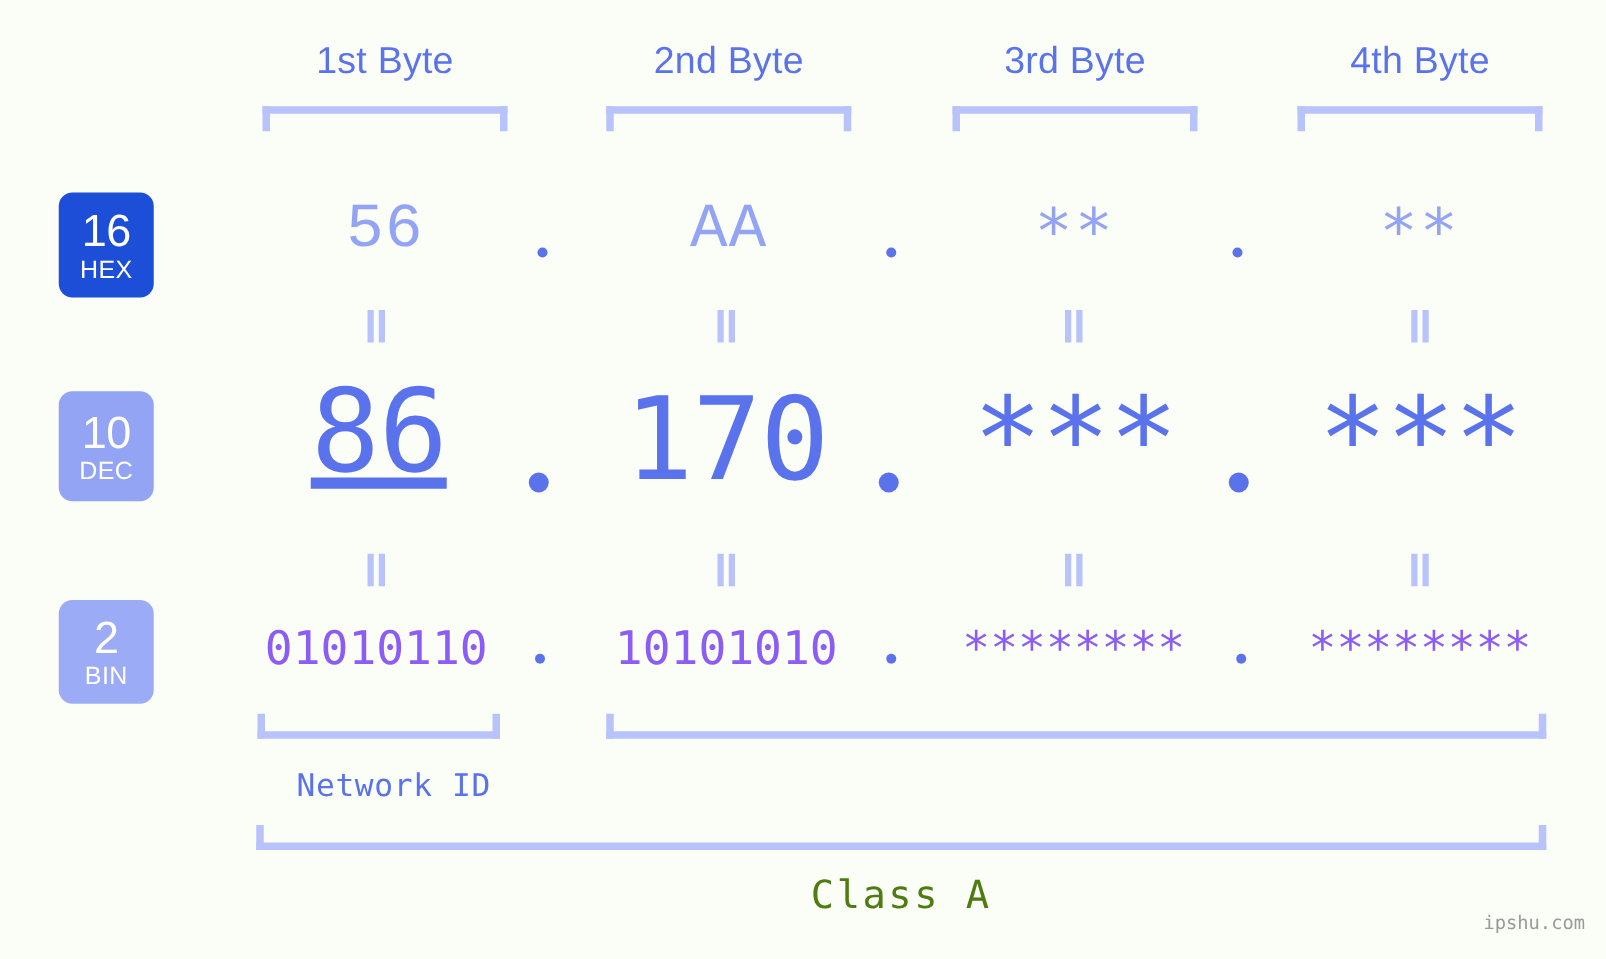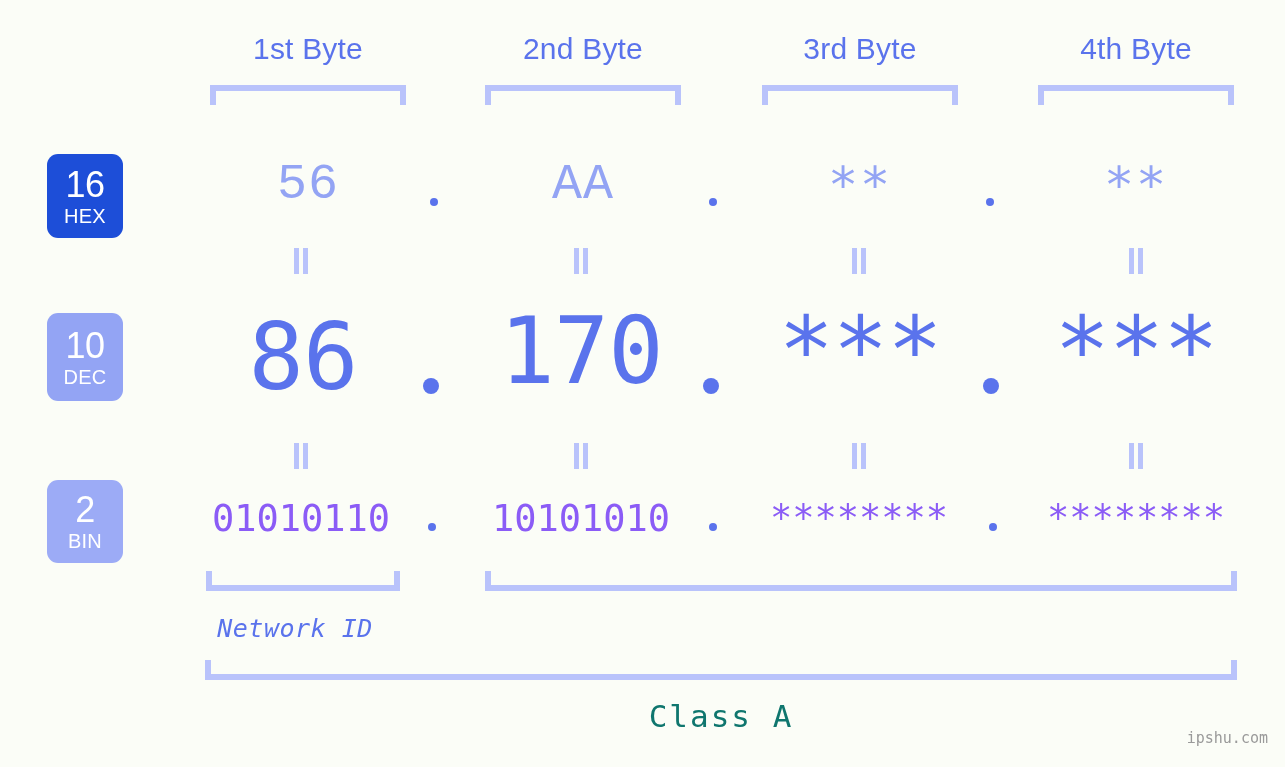--- a/index.html
+++ b/index.html
@@ -140,21 +140,21 @@
     font-size: 25px;
     color: #5a73ec;
     font-family: "DejaVu Sans Mono", monospace;
     text-align: center;
     white-space: nowrap;
     letter-spacing: 0.5px;
   }
   .class-label {
     position: absolute;
     font-size: 31px;
-    color: #0f766e;
+    color: #4d7c0f;
     font-family: "DejaVu Sans Mono", monospace;
     text-align: center;
     white-space: nowrap;
     letter-spacing: 2px;
   }
   .watermark {
     position: absolute;
     right: 17px;
     bottom: 20px;
     font-size: 15px;
@@ -212,21 +212,21 @@
     </div>
   <div class="eq" style="left:851px; top:248px;">
       <i></i>
       <i></i>
     </div>
   <div class="eq" style="left:1128px; top:248px;">
       <i></i>
       <i></i>
     </div>
 
-  <div class="cell dec-val" style="left:205px; top:312px; width:196px;">86</div>
+  <div class="cell dec-val" style="left:205px; top:300px; width:196px;text-decoration:underline;">86</div>
   <div class="cell dec-val" style="left:483px; top:306px; width:196px;text-align:center;">170</div>
   <div class="cell dec-val" style="left:762px; top:306px; width:196px;">***</div>
   <div class="cell dec-val" style="left:1038px; top:306px; width:196px;">***</div>
 
   <div class="dot dot-md" style="left:423px; top:378px;"></div>
   <div class="dot dot-md" style="left:703px; top:378px;"></div>
   <div class="dot dot-md" style="left:983px; top:378px;"></div>
 
   <div class="eq" style="left:293px; top:443px;">
       <i></i>
@@ -250,20 +250,20 @@
   <div class="cell bin-val" style="left:761px; top:500px; width:196px;">********</div>
   <div class="cell bin-val" style="left:1038px; top:500px; width:196px;">********</div>
 
   <div class="dot dot-bin" style="left:428px; top:523px;"></div>
   <div class="dot dot-bin" style="left:709px; top:523px;"></div>
   <div class="dot dot-bin" style="left:989px; top:523px;"></div>
 
   <div class="bracket-bottom" style="left:206px; top:571px; width:194px;"></div>
   <div class="bracket-bottom" style="left:485px; top:571px; width:752px;"></div>
 
-  <div class="id-label" style="left:198px; top:614px; width:194px;font-style:italic;">Network ID</div>
+  <div class="id-label" style="left:218px; top:614px; width:194px;">Network ID</div>
 
   <div class="bracket-bottom" style="left:205px; top:660px; width:1032px;"></div>
   <div class="class-label" style="left:205px; top:698px; width:1032px;">Class A</div>
 
   <div class="watermark">ipshu.com</div>
 
 </div>
 
 </body></html>

